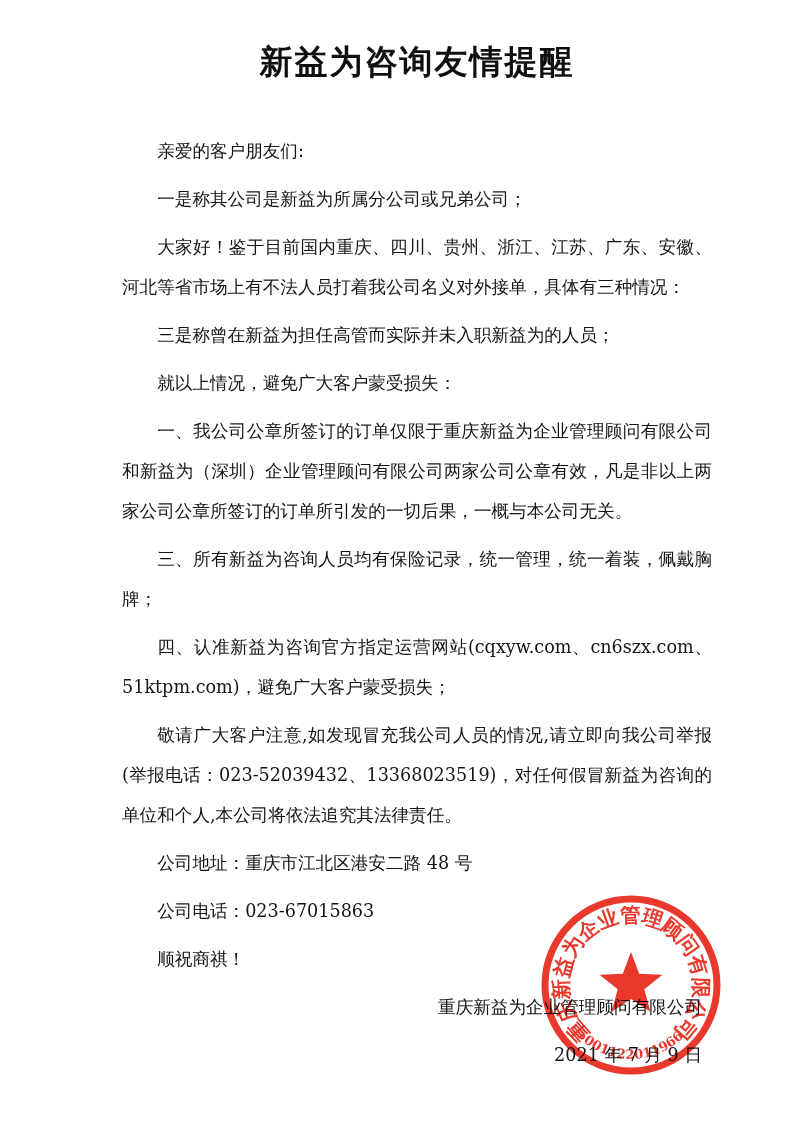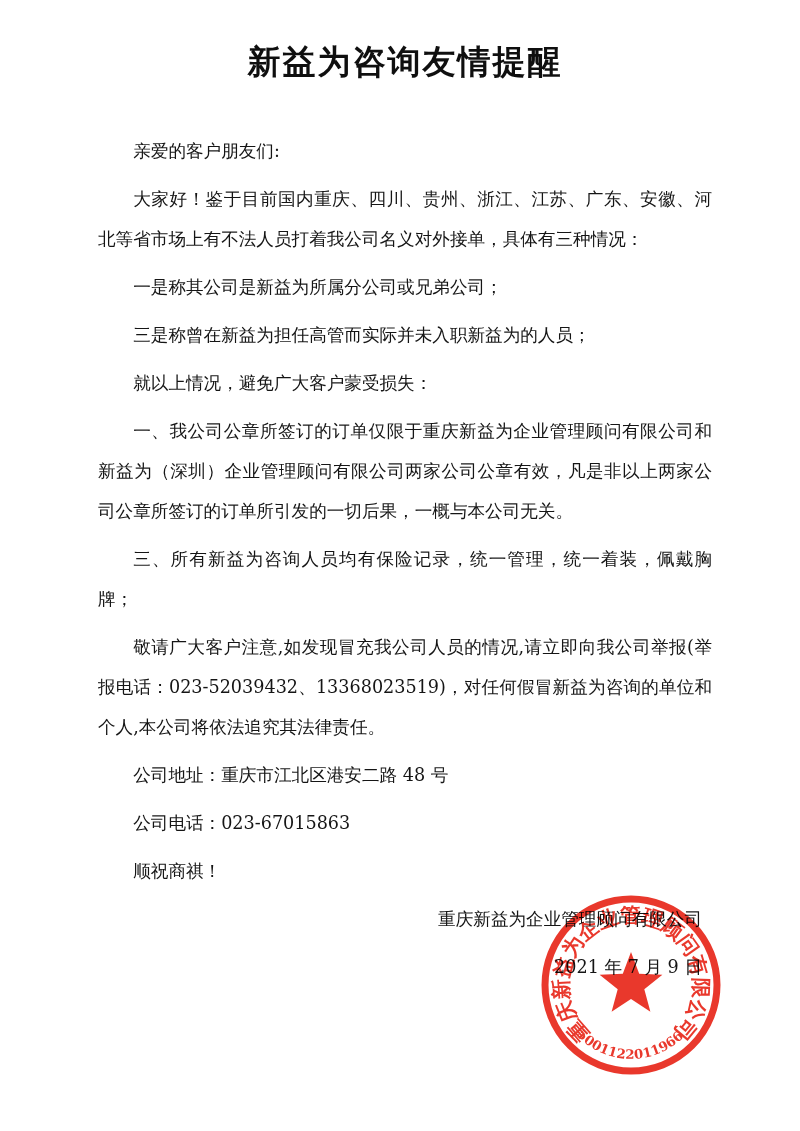--- a/index.html
+++ b/index.html
@@ -8,21 +8,21 @@
     width: 800px; height: 1131px;
     background: #ffffff;
     font-family: "DejaVu Serif", "Liberation Serif", serif;
     color: #151515;
   }
   .page {
     position: relative;
     width: 800px; height: 1131px;
     background: #ffffff;
     overflow: hidden;
-    padding: 40px 80px 0 90px;
+    padding: 40px 80px 0 114px;
   }
   .doc-title {
     font-size: 33px;
     font-weight: bold;
     line-height: 44px;
     letter-spacing: 2px;
     text-align: center;
     margin: 0 0 47px 0;
     color: #0f0f0f;
   }
@@ -54,26 +54,27 @@
   }
 </style>
 </head>
 <body>
 
 <div class="page">
 
   <h1 class="doc-title">新益为咨询友情提醒</h1>
 
   <p class="para">亲爱的客户朋友们:</p>
+  <p class="para">一是称其公司是新益为所属分公司或兄弟公司；</p>
   <p class="para">大家好！鉴于目前国内重庆、四川、贵州、浙江、江苏、广东、安徽、河北等省市场上有不法人员打着我公司名义对外接单，具体有三种情况：</p>
-  <p class="para">一是称其公司是新益为所属分公司或兄弟公司；</p>
   <p class="para">三是称曾在新益为担任高管而实际并未入职新益为的人员；</p>
   <p class="para">就以上情况，避免广大客户蒙受损失：</p>
   <p class="para">一、我公司公章所签订的订单仅限于重庆新益为企业管理顾问有限公司和新益为（深圳）企业管理顾问有限公司两家公司公章有效，凡是非以上两家公司公章所签订的订单所引发的一切后果，一概与本公司无关。</p>
   <p class="para">三、所有新益为咨询人员均有保险记录，统一管理，统一着装，佩戴胸牌；</p>
+  <p class="para">四、认准新益为咨询官方指定运营网站(cqxyw.com、cn6szx.com、51ktpm.com)，避免广大客户蒙受损失；</p>
   <p class="para">敬请广大客户注意,如发现冒充我公司人员的情况,请立即向我公司举报(举报电话：023-52039432、13368023519)，对任何假冒新益为咨询的单位和个人,本公司将依法追究其法律责任。</p>
   <p class="para">公司地址：重庆市江北区港安二路 48 号</p>
   <p class="para">公司电话：023-67015863</p>
   <p class="para">顺祝商祺！</p>
 
   <p class="para align-right">重庆新益为企业管理顾问有限公司</p>
   <p class="para align-right">2021 年 7 月 9 日</p>
 
   <div class="seal">
     <svg viewBox="0 0 190 190" xmlns="http://www.w3.org/2000/svg">

